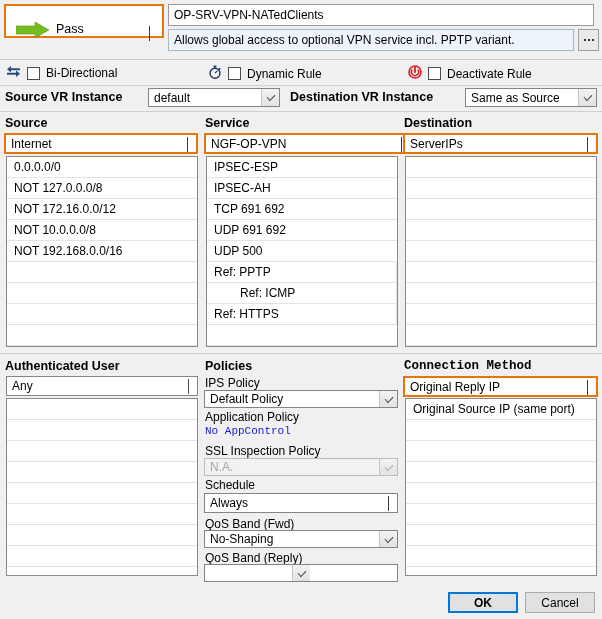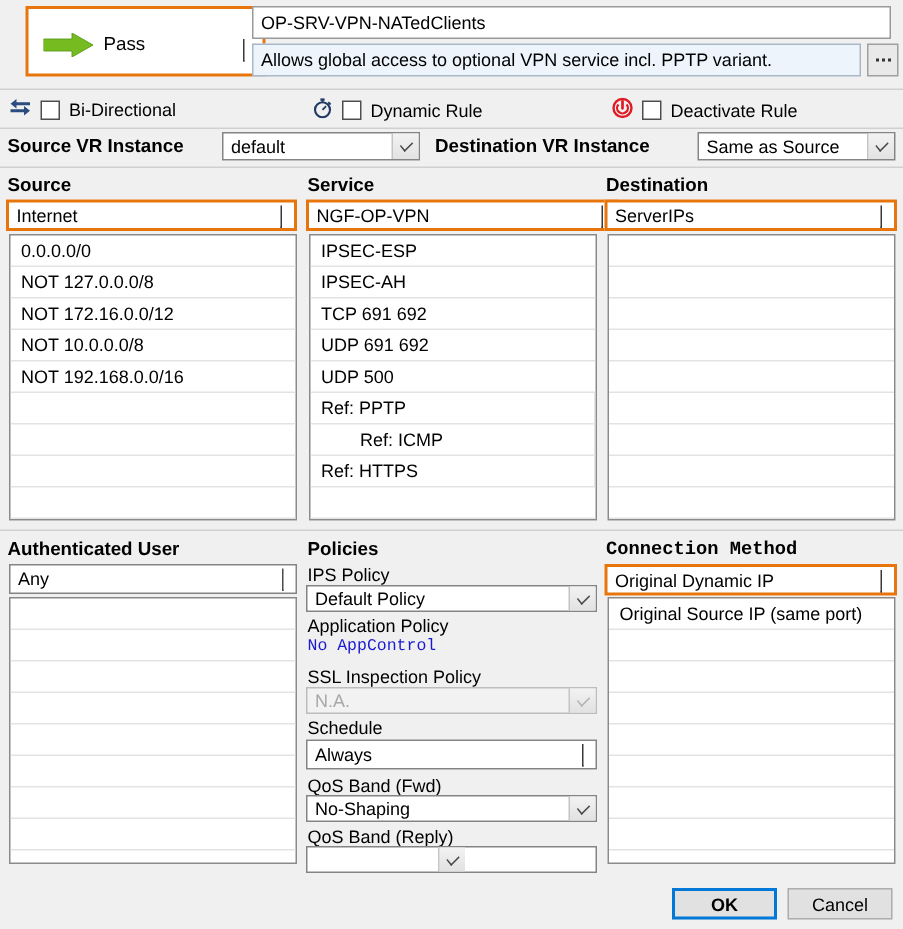--- a/index.html
+++ b/index.html
@@ -102,21 +102,21 @@
 
   .link { color: #1a1ad0; }
   .disabled-txt { color: #a8a8a8; }
   .dis-field { background: #f2f2f2 !important; border-color: #bdbdbd !important; }
 </style>
 </head>
 <body>
 
 <div class="root">
 
-  <div class="sel orange" style="position:absolute;left:17px;top:4px;width:160px;height:47px;text-decoration:underline;">
+  <div class="sel orange" style="position:absolute;left:4px;top:4px;width:160px;height:34px;text-decoration:underline;">
     <span style="position:absolute;left:10px;top:16px;width:34px;height:16px;">
       <svg width="34" height="16" viewBox="0 0 34 16">
         <path d="M0 4 H19 V0 L33 8 L19 16 V12 H0 Z" fill="#76BC21" stroke="#5a9a18" stroke-width="0.6"></path>
       </svg>
     </span>
     <span style="position:absolute;left:50px;top:16px;font-size:12.5px;">Pass</span>
     <span style="position:absolute;right:12px;top:20px;">
       <span class="chev flat"></span>
     </span>
   </div>
@@ -304,21 +304,21 @@
   <div style="position:absolute;left:205px;top:551px;font-size:12px;">QoS Band (Reply)</div>
   <div class="sel" style="position:absolute;left:204px;top:564px;width:194px;height:18px;flex-direction:column;">
     <span class="txt">Like-Fwd</span>
     <span class="arrow-btn">
         <span class="chev"></span>
       </span>
   </div>
 
   <div class="hdr" style="position:absolute;left:404px;top:359px;font-family:Liberation Mono, monospace;">Connection Method</div>
   <div class="sel orange" style="position:absolute;left:403px;top:376px;width:195px;height:21px;">
-    <span class="txt">Original Dynamic IP</span>
+    <span class="txt">Original Reply IP</span>
     <span style="margin-right:8px;"><span class="chev flat"></span></span>
   </div>
   <div class="listbox" style="position:absolute;left:405px;top:398px;width:192px;height:178px;">
     <div class="lrow">Original Source IP (same port)</div>
     <div class="lrow blank">&nbsp;</div>
     <div class="lrow blank">&nbsp;</div>
     <div class="lrow blank">&nbsp;</div>
     <div class="lrow blank">&nbsp;</div>
     <div class="lrow blank">&nbsp;</div>
     <div class="lrow blank">&nbsp;</div>

